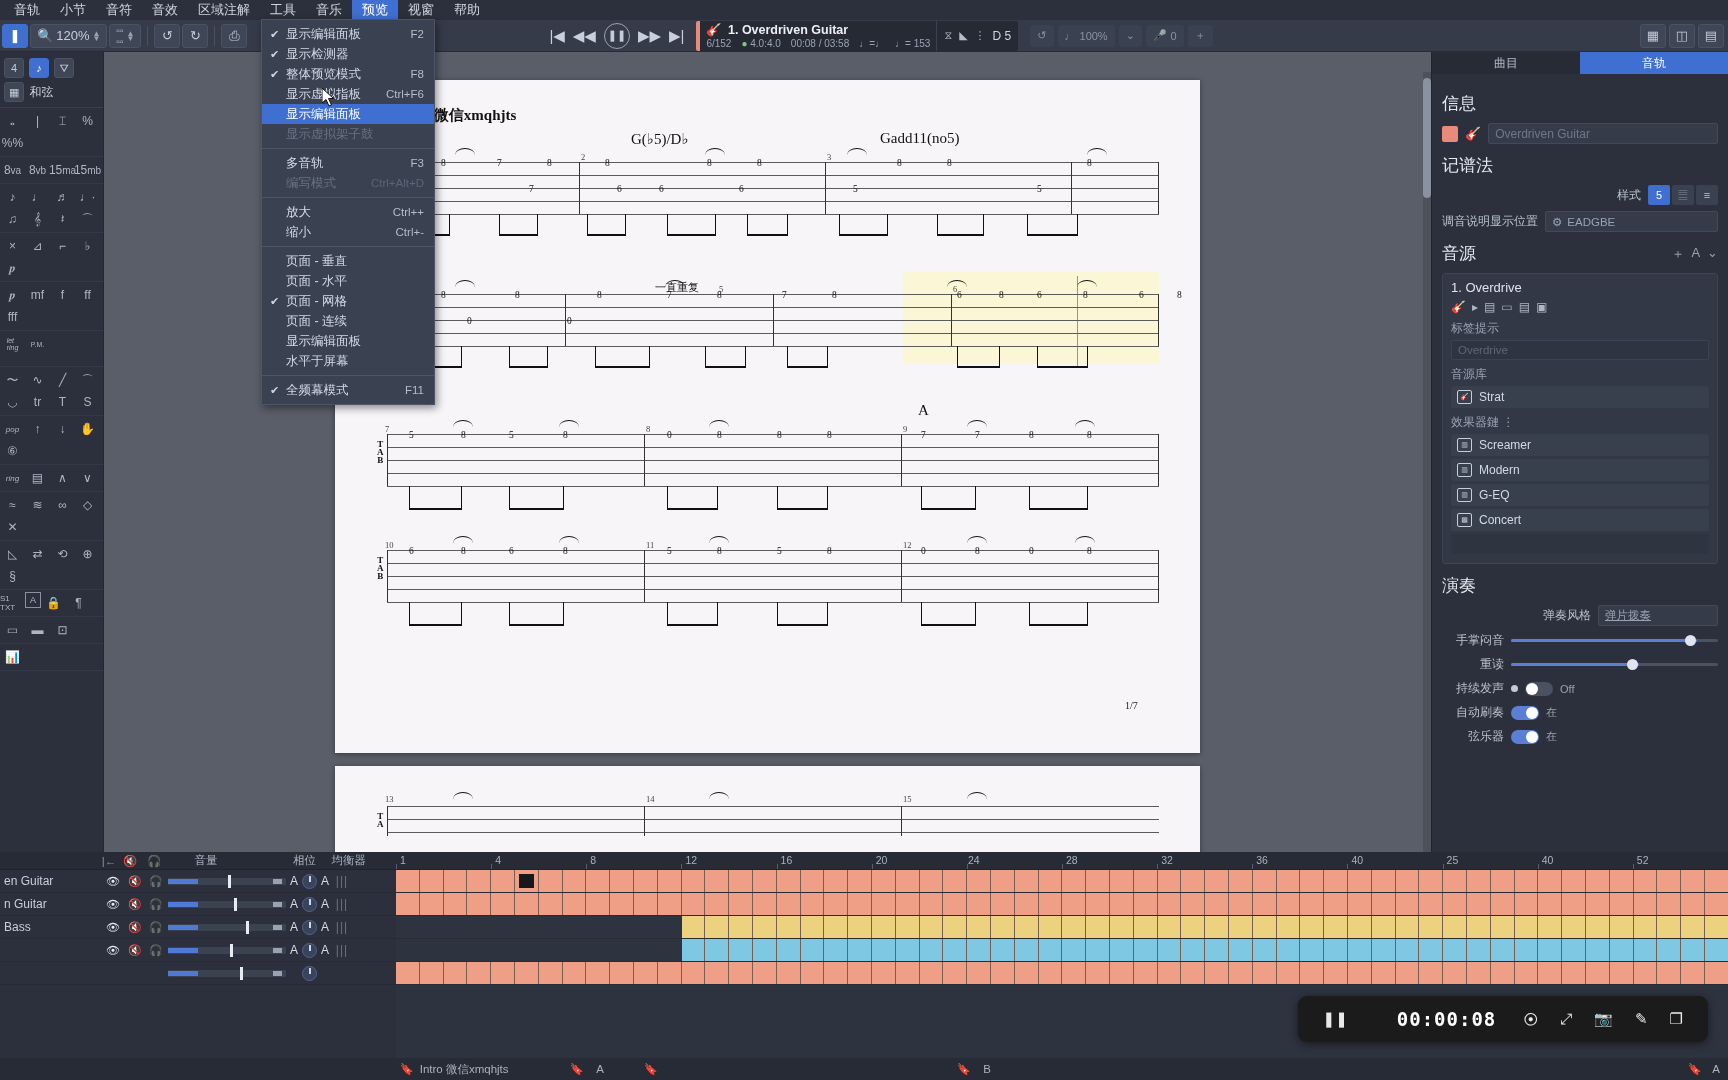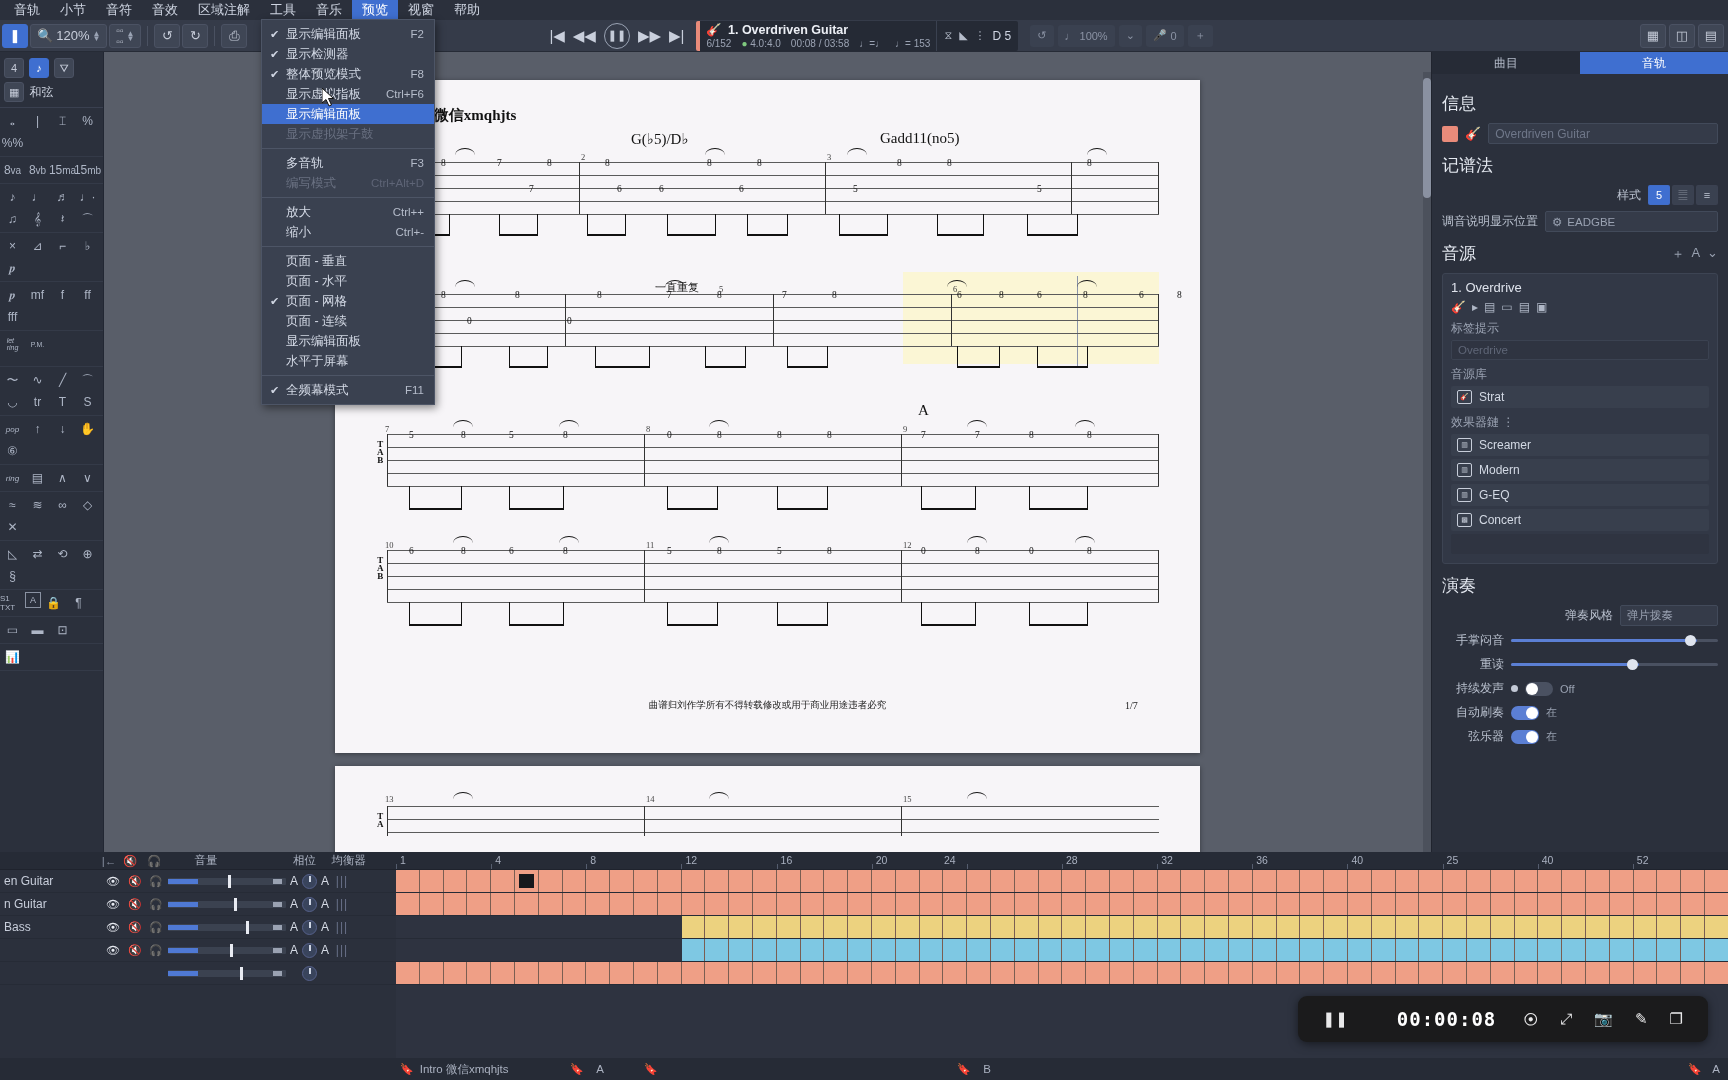--- a/index.html
+++ b/index.html
@@ -748,21 +748,20 @@
       <div class="beam" style="left:390px;top:74px; width:51px;"></div>
       <div class="stem" style="left:534px;top:52px; height:24px;"></div>
       <div class="stem" style="left:588px;top:52px; height:24px;"></div>
       <div class="beam" style="left:534px;top:74px; width:55px;"></div>
       <div class="stem" style="left:642px;top:52px; height:24px;"></div>
       <div class="stem" style="left:700px;top:52px; height:24px;"></div>
       <div class="beam" style="left:642px;top:74px; width:59px;"></div>
     </div>
 
     <div id="copyright" style="top:618px;">
-      <div>曲谱归刘作学所有不得转载修改或用于商业用途违者必究</div>
     </div>
     <div id="pagenum" style="left:790px; top:620px;">1/7</div>
   </div>
 
   <div id="page2">
     <div class="tabsys" style="left:52px; top:40px; width:772px; height:52px;">
       <div class="line" style="top:0;  width:772px;"></div>
       <div class="line" style="top:13px;width:772px;"></div>
       <div class="line" style="top:26px;width:772px;"></div>
       <div class="bar" style="left:0;   top:0; height:30px;"></div>
@@ -861,21 +860,21 @@
         <span class="ic">▩</span>
         <span>Concert</span>
       </div>
       <div class="listrow empty"></div>
     </div>
 
     <div class="rp-h">演奏</div>
     <div class="frow">
       <span style="flex:1;"></span>
       <span class="lab">弹奏风格</span>
-      <span class="selectbox" style="flex:none;width:98px;">弹片拨奏</span>
+      <span class="selectbox" style="flex:none;width:120px;text-decoration:underline;">弹片拨奏</span>
     </div>
     <div class="sliderrow">
       <span class="lab">手掌闷音</span>
       <span class="track">
         <span class="fill" style="width:90%;"></span>
           <span class="knob" style="left:84%;"></span>
       </span>
     </div>
     <div class="sliderrow">
       <span class="lab">重读</span>
@@ -1025,21 +1024,21 @@
           <span class="rk" style="left: 99.1429px;">4</span>
           <span class="rtick" style="left: 95.1429px;"></span>
           <span class="rk" style="left: 194.286px;">8</span>
           <span class="rtick" style="left: 190.286px;"></span>
           <span class="rk" style="left: 289.429px;">12</span>
           <span class="rtick" style="left: 285.429px;"></span>
           <span class="rk" style="left: 384.571px;">16</span>
           <span class="rtick" style="left: 380.571px;"></span>
           <span class="rk" style="left: 479.714px;">20</span>
           <span class="rtick" style="left: 475.714px;"></span>
-          <span class="rk" style="left: 548px;">24</span>
+          <span class="rk" style="left: 572px;">24</span>
           <span class="rtick" style="left: 570.857px;"></span>
           <span class="rk" style="left: 670px;">28</span>
           <span class="rtick" style="left: 666px;"></span>
           <span class="rk" style="left: 765.143px;">32</span>
           <span class="rtick" style="left: 761.143px;"></span>
           <span class="rk" style="left: 860.286px;">36</span>
           <span class="rtick" style="left: 856.286px;"></span>
           <span class="rk" style="left: 955.429px;">40</span>
           <span class="rtick" style="left: 951.429px;"></span>
           <span class="rk" style="left: 1050.57px;">25</span>

